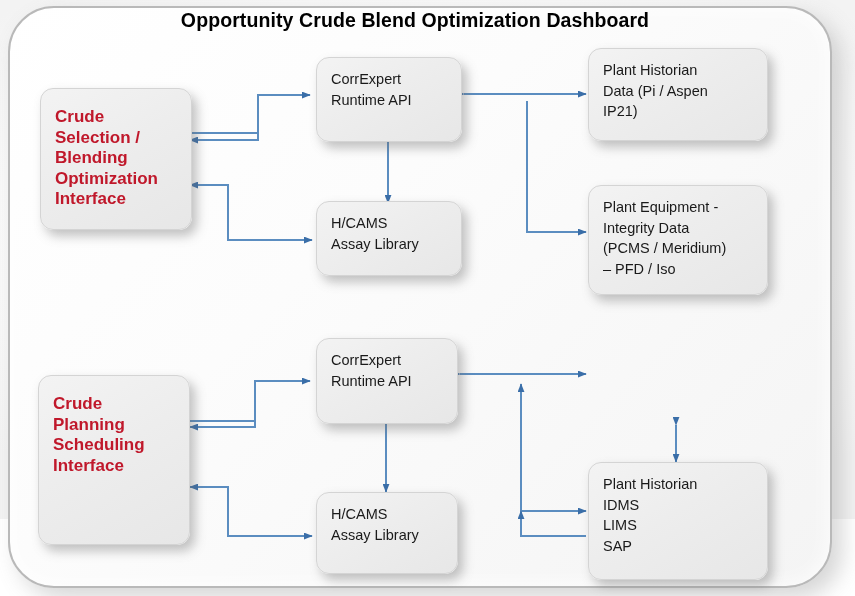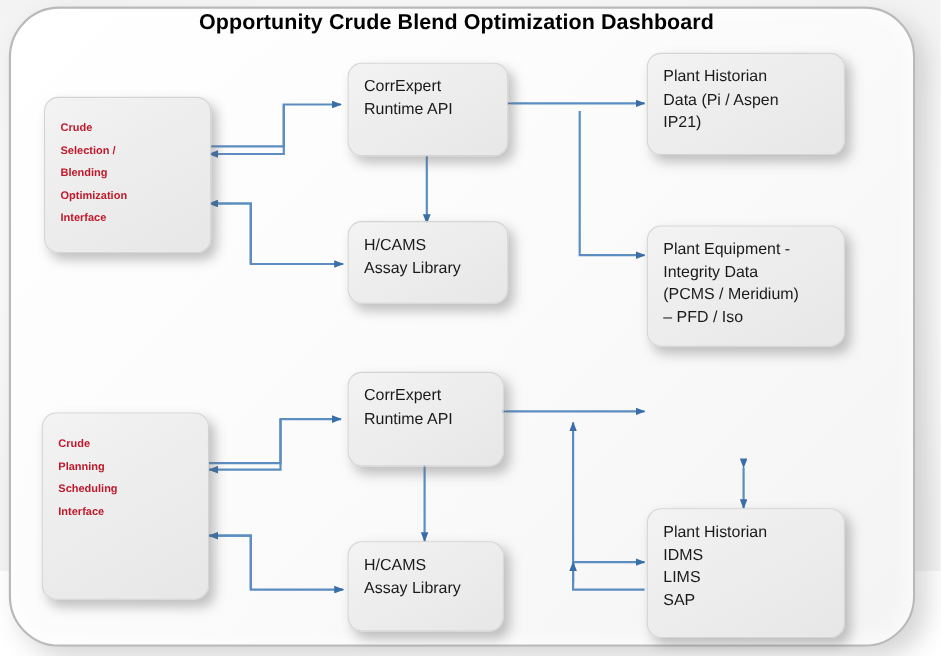--- a/index.html
+++ b/index.html
@@ -43,21 +43,21 @@
     box-shadow:5px 6px 11px rgba(110,110,110,.42);
     box-sizing:border-box;
     display:flex;align-items:flex-start;
     padding:11px 0 0 14px;
   }
   .node .txt{
     font-size:14.5px;line-height:20.5px;color:#1a1a1a;
     white-space:pre-line;
   }
   .node.accent .txt{
-    color:#c0182b;font-weight:bold;font-size:10px;line-height:20.5px;
+    color:#c0182b;font-weight:bold;font-size:17px;line-height:20.5px;
   }
   .node.accent{ padding-top:18px; }
   #svg-connectors{position:absolute;left:0;top:0;width:855px;height:596px;pointer-events:none;}
 </style>
 </head>
 <body>
 
 <div id="canvas">
 
   <div id="outer-frame"></div>
@@ -129,21 +129,21 @@
     <span class="txt">H/CAMS
 Assay Library</span>
   </div>
 
   <div class="node" style="left:588px;top:48px;width:180px;height:93px;">
     <span class="txt">Plant Historian
 Data (Pi / Aspen
 IP21)</span>
   </div>
 
-  <div class="node" style="left:588px;top:185px;width:180px;height:110px;margin-top:20px;">
+  <div class="node" style="left:588px;top:185px;width:180px;height:110px;">
     <span class="txt">Plant Equipment -
 Integrity Data
 (PCMS / Meridium)
 – PFD / Iso</span>
   </div>
 
   <div class="node accent" style="left:38px;top:375px;width:152px;height:170px;">
     <span class="txt">Crude
 Planning
 Scheduling

